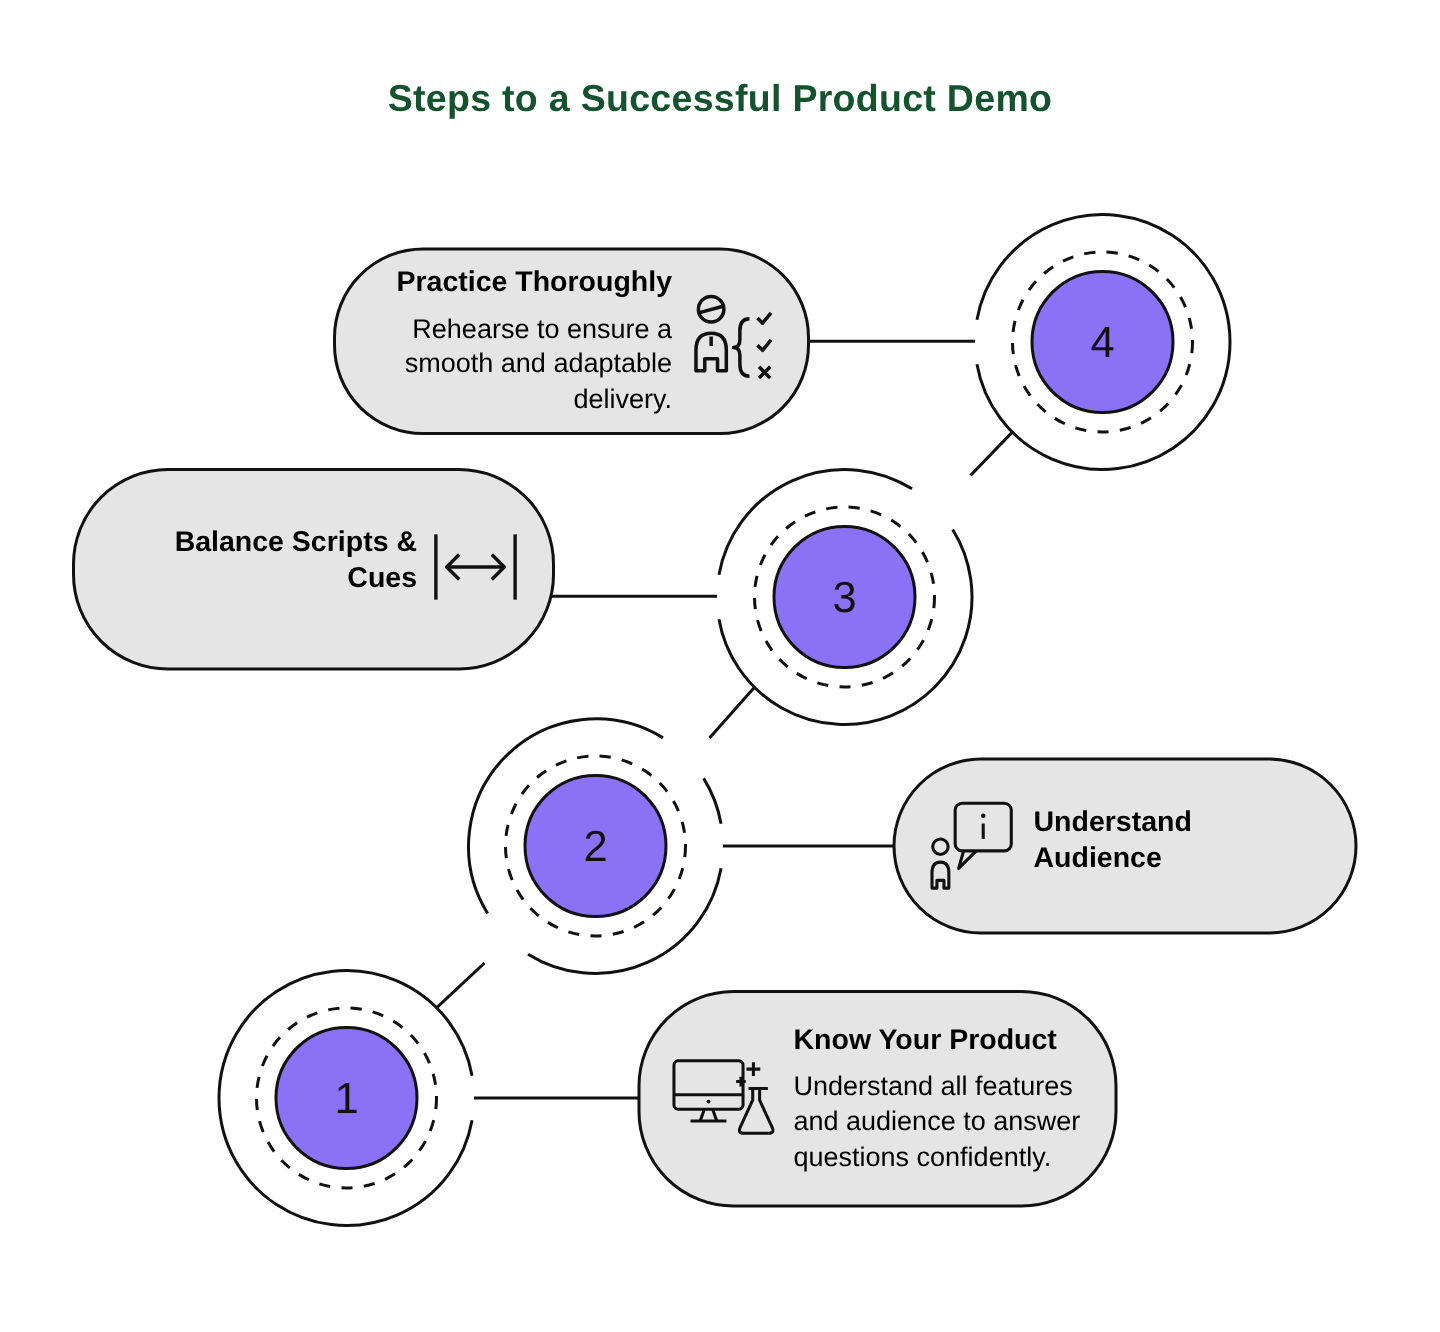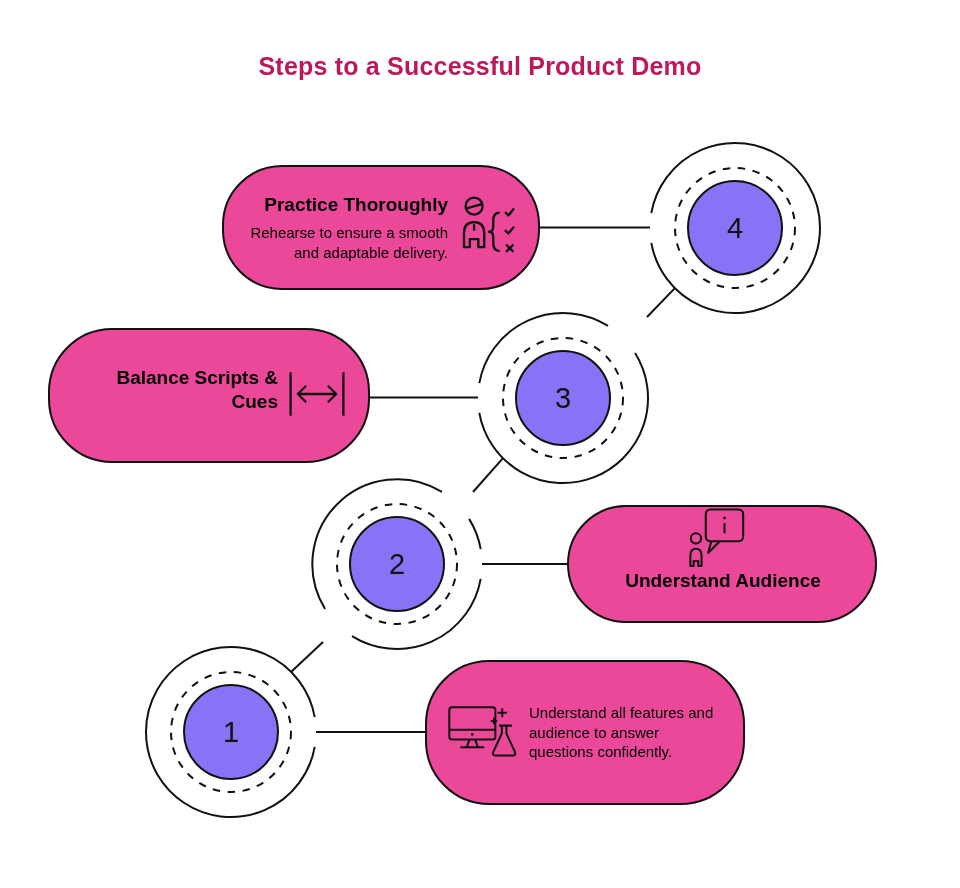--- a/index.html
+++ b/index.html
@@ -7,41 +7,41 @@
   body {
     width: 960px; height: 888px;
     font-family: "Liberation Sans", sans-serif;
     position: relative; overflow: hidden;
   }
   .canvas { position: absolute; inset: 0; width: 960px; height: 888px; background: #ffffff; }
 
   .main-title {
     position: absolute; top: 52px; left: 0; width: 100%;
     text-align: center; font-size: 25px; font-weight: bold;
-    color: #be185d; letter-spacing: 0.2px;
+    color: #14532d; letter-spacing: 0.2px;
   }
 
   svg.diagram-layer { position: absolute; left: 0; top: 0; width: 960px; height: 888px; }
 
   .step-card {
     position: absolute;
-    background: #ec4899;
+    background: #e5e5e5;
     border: 2px solid #111111;
     display: flex; align-items: center;
   }
   .card-4 { left: 222px; top: 165px; width: 318px; height: 125px; border-radius: 60px; padding: 0 18px 0 26px; }
-  .card-3 { left: 48px;  top: 328px; width: 322px; height: 135px; border-radius: 64px; padding: 0 22px 4px 30px; }
-  .card-2 { left: 567px; top: 505px; width: 310px; height: 118px; border-radius: 59px; padding: 0 20px 0 22px; flex-direction: column; }
+  .card-3 { left: 48px;  top: 312px; width: 322px; height: 135px; border-radius: 64px; padding: 0 22px 4px 30px; }
+  .card-2 { left: 595px; top: 505px; width: 310px; height: 118px; border-radius: 59px; padding: 0 20px 0 22px; }
   .card-1 { left: 425px; top: 660px; width: 320px; height: 145px; border-radius: 64px; padding: 0 22px 0 20px; }
 
   .card-text { flex: 1 1 auto; color: #000; }
   .text-right { text-align: right; }
   .text-left  { text-align: left; }
   .card-title { font-size: 19px; font-weight: bold; line-height: 1.25; margin-bottom: 7px; }
-  .card-desc  { font-size: 15px; line-height: 1.3; }
+  .card-desc  { font-size: 18px; line-height: 1.3; }
 
   .card-icon { flex: 0 0 auto; }
   .icon-right { margin-left: 10px; }
   .icon-left  { margin-right: 12px; }
 
   .icon-stroke { fill: none; stroke: #111111; stroke-width: 2.2; stroke-linejoin: round; }
   .ring-line   { fill: none; stroke: #111111; stroke-width: 2; }
   .num-label {
     font-family: "Liberation Sans", sans-serif;
     font-size: 29px; fill: #111111; font-weight: 400;
@@ -156,17 +156,18 @@
         <path d="M2.5,29.5 H52.5"></path>
         <circle cx="27.5" cy="34.5" r="1.4" fill="#111111" stroke="none"></circle>
         <path d="M24.5,40 L21.5,48.5 M30.5,40 L33.5,48.5"></path>
         <path d="M14.5,48.5 H40.5"></path>
         <path d="M60,6 V16 M55,11 H65"></path>
         <path d="M51,16.5 V23.5 M47.5,20 H54.5"></path>
         <path d="M56.5,25 H70.5 M59.5,25 V33.5 L50.5,53 Q48.5,57.5 53,57.5 H71 Q75.5,57.5 73.5,53 L64.5,33.5 V25"></path>
       </g>
     </svg>
     <div class="card-text text-left">
+      <div class="card-title">Know Your Product</div>
       <div class="card-desc">Understand all features and audience to answer questions confidently.</div>
     </div>
   </div>
 
 </div>
 
 </body></html>

